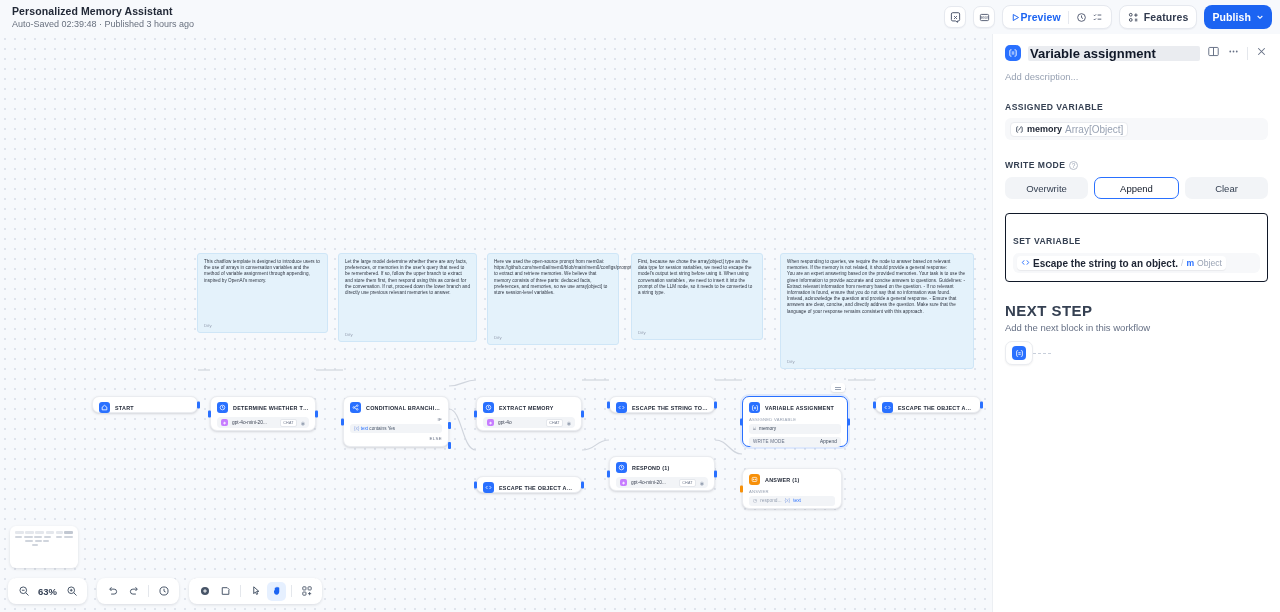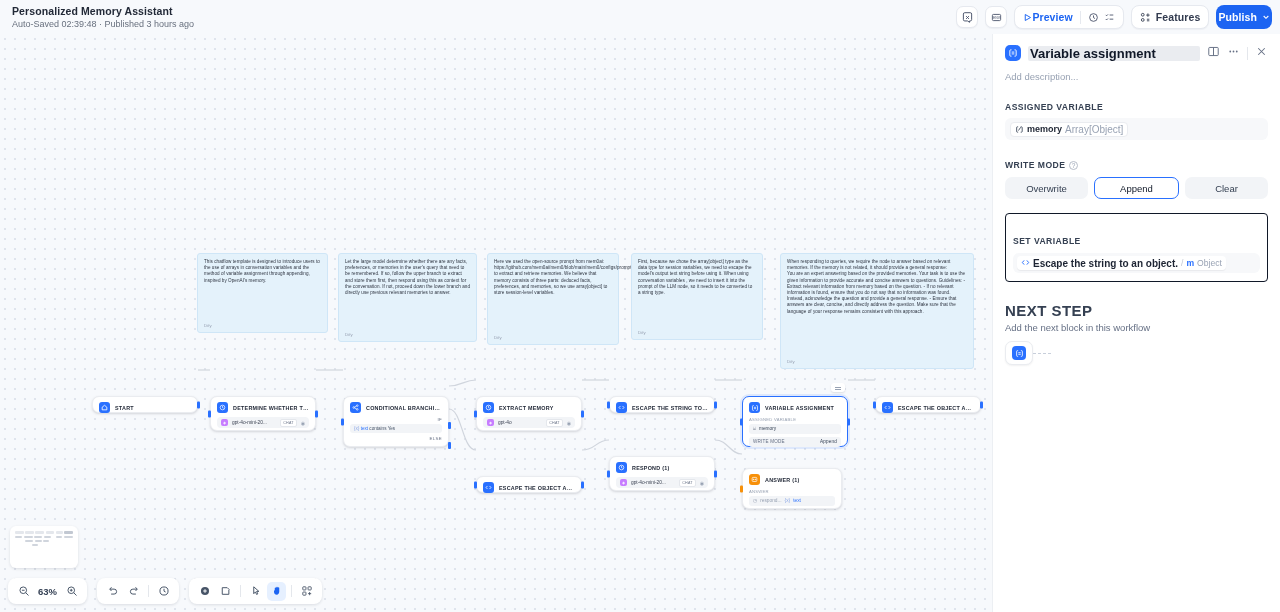--- a/index.html
+++ b/index.html
@@ -31,21 +31,21 @@
     height: 24px; background: #fff; border: 1px solid #e6e9ef; border-radius: 8px;
     display: flex; align-items: center; gap: 5px; padding: 0 8px;
     box-shadow: 0 1px 1px rgba(16,24,40,.04);
   }
   .pill .sep { width: 1px; height: 13px; background: #e6e9ef; margin: 0 2px; }
   .preview-label { font-size: 10.5px; font-weight: bold; color: #1c64f2; letter-spacing: .1px; }
   .features-label { font-size: 10.5px; font-weight: bold; color: #323b4f; letter-spacing: .1px; }
   .publish {
     height: 24px; background: #1c64f2; border-radius: 8px; color: #fff;
     font-size: 10.5px; font-weight: bold; display: flex; align-items: center;
-    gap: 5px; padding: 0 2px; letter-spacing: .1px;
+    gap: 5px; padding: 0 8px; letter-spacing: .1px;
   }
   .glyph { display: block; }
 
   
   .canvas {
     position: absolute; top: 34px; left: 0; width: 992px; height: 578px;
     background-color: #f7f9fc;
     background-image: radial-gradient(circle, #dfe4ed 0.8px, transparent 0.9px);
     background-size: 10px 10px;
     overflow: hidden;

